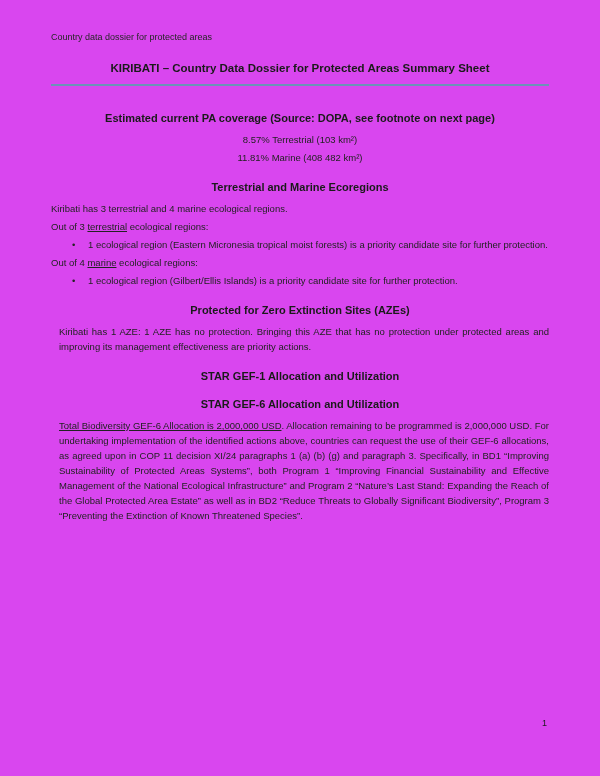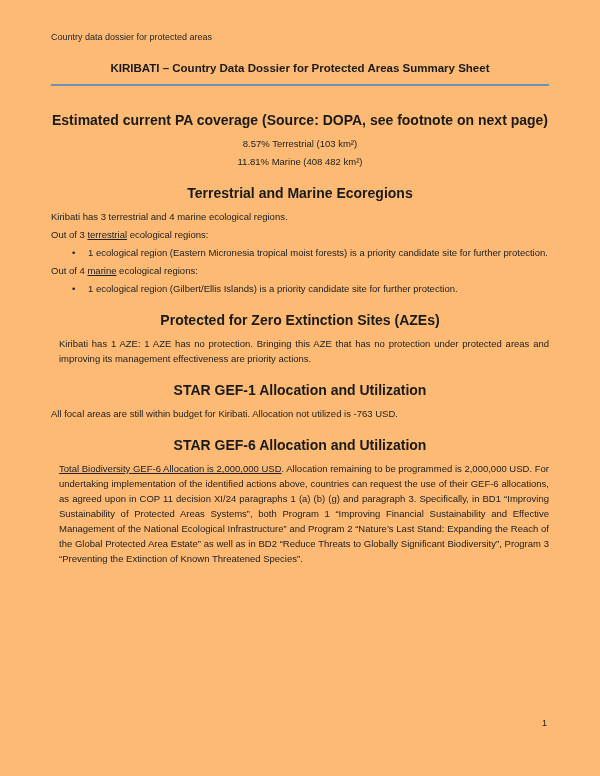--- a/index.html
+++ b/index.html
@@ -1,21 +1,21 @@
 <!DOCTYPE html>
 <html><head>
 <meta charset="utf-8">
 <style>
   html, body { margin: 0; padding: 0; background: #ffffff; }
   .page {
     position: relative;
     width: 600px;
     height: 776px;
     margin: 0 auto;
-    background: #fdba74;
+    background: #d946ef;
     box-sizing: border-box;
     padding: 26px 51px 0 51px;
     font-family: "Liberation Sans", sans-serif;
     color: #222222;
     font-size: 9.5px;
   }
   .running-header {
     font-size: 9px;
     color: #262626;
     margin: 6px 0 0 0;
@@ -23,21 +23,21 @@
   .doc-title {
     font-size: 11.5px;
     font-weight: bold;
     text-align: center;
     color: #1a1a1a;
     margin: 20px 0 0 0;
     padding: 0 0 10px 0;
     border-bottom: 2px solid #6d92b8;
   }
   .section-heading {
-    font-size: 14px;
+    font-size: 11px;
     font-weight: bold;
     text-align: center;
     color: #1a1a1a;
     margin: 16px 0 8px 0;
   }
   .section-heading.first { margin-top: 26px; }
   .center-line {
     text-align: center;
     margin: 0 0 3px 0;
     line-height: 15px;
@@ -102,20 +102,19 @@
 
   <div class="bullet-row">
     <span class="bullet-glyph">•</span>
     <span class="bullet-text">1 ecological region (Gilbert/Ellis Islands) is a priority candidate site for further protection.</span>
   </div>
 
   <h2 class="section-heading">Protected for Zero Extinction Sites (AZEs)</h2>
   <p class="body-par">Kiribati has 1 AZE: 1 AZE has no protection. Bringing this AZE that has no protection under protected areas and improving its management effectiveness are priority actions.</p>
 
   <h2 class="section-heading">STAR GEF-1 Allocation and Utilization</h2>
-  <p class="plain-par">All focal areas are still within budget for Kiribati. Allocation not utilized is -763 USD.</p>
 
   <h2 class="section-heading">STAR GEF-6 Allocation and Utilization</h2>
   <p class="body-par"><span class="u">Total Biodiversity GEF-6 Allocation is 2,000,000 USD</span><span>. Allocation remaining to be programmed is 2,000,000 USD. For undertaking implementation of the identified actions above, countries can request the use of their GEF-6 allocations, as agreed upon in COP 11 decision XI/24 paragraphs 1 (a) (b) (g) and paragraph 3. Specifically, in BD1 “Improving Sustainability of Protected Areas Systems”, both Program 1 “Improving Financial Sustainability and Effective Management of the National Ecological Infrastructure” and Program 2 “Nature’s Last Stand: Expanding the Reach of the Global Protected Area Estate” as well as in BD2 “Reduce Threats to Globally Significant Biodiversity”, Program 3 “Preventing the Extinction of Known Threatened Species”.</span></p>
 
   <div class="page-number">1</div>
 
 </div>
 
 </body></html>

